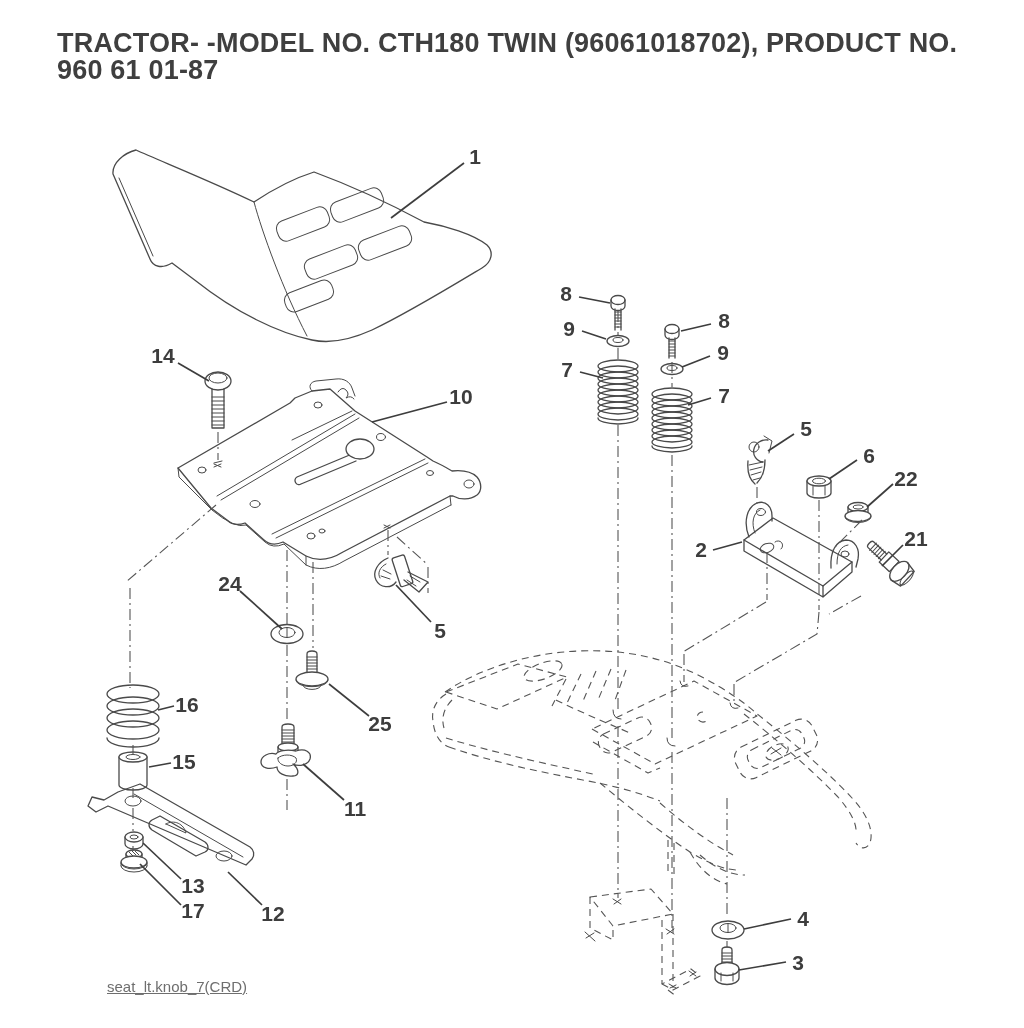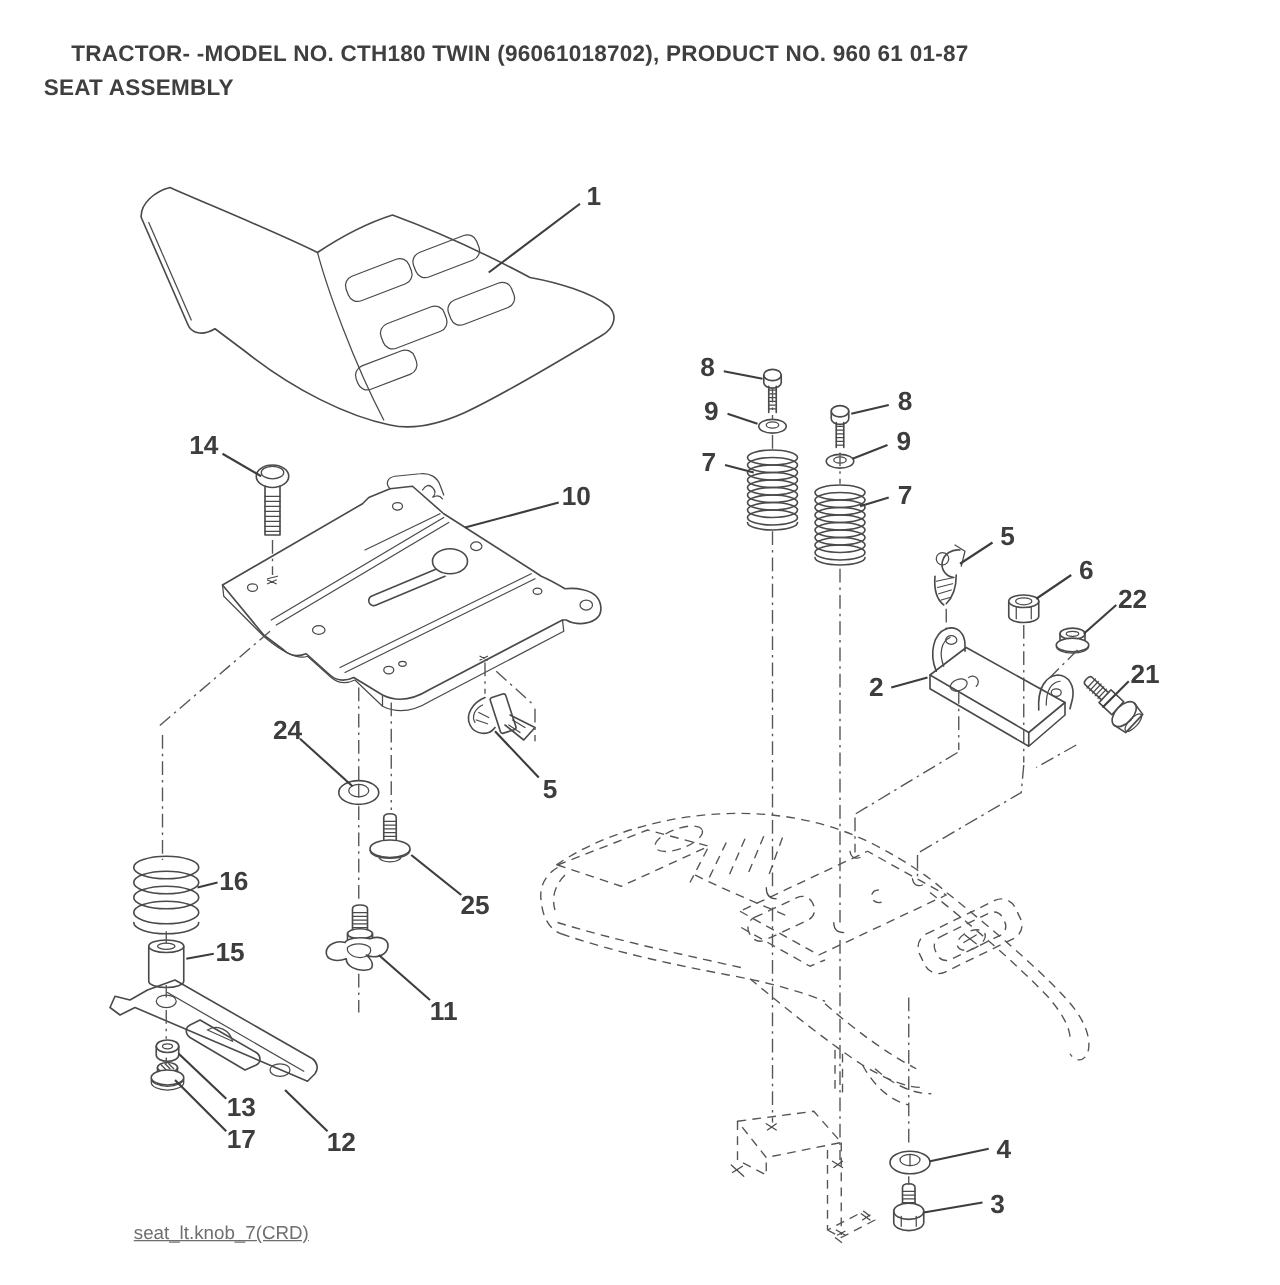--- a/index.html
+++ b/index.html
@@ -1,38 +1,37 @@
 <!DOCTYPE html>
 <html><head>
 <meta charset="utf-8">
 <style>
   html,body{margin:0;padding:0;background:#e8e8e8;}
   .page{position:relative;width:1024px;height:1028px;background:#ffffff;margin:0 auto;
         font-family:"Liberation Sans",sans-serif;overflow:hidden;}
   .title{position:absolute;left:35px;top:30px;width:960px;color:#3f3f3f;
-         font-size:18px;font-weight:bold;line-height:27px;letter-spacing:.2px;}
+         font-size:27px;font-weight:bold;line-height:27px;letter-spacing:.2px;}
   .title .l1{padding-left:22px;}
   .footer{position:absolute;left:107px;top:978px;color:#6e6e6e;font-size:15px;text-decoration:underline;}
   svg.diagram{position:absolute;left:0;top:0;}
   
   .ln{stroke:#4a4a4a;stroke-width:1.3;fill:none;stroke-linecap:round;stroke-linejoin:round;}
   .lnw{stroke:#4a4a4a;stroke-width:1.3;fill:#ffffff;stroke-linejoin:round;}
   .thin{stroke:#4a4a4a;stroke-width:1;fill:none;stroke-linecap:round;}
   .dash{stroke:#555;stroke-width:1.1;fill:none;stroke-dasharray:7 5;stroke-linejoin:round;}
   .cline{stroke:#555;stroke-width:1.1;fill:none;stroke-dasharray:11 4 2 4;}
   .leader{stroke:#3d3d3d;stroke-width:1.7;fill:none;}
   .callout-text{font:bold 21px "Liberation Sans",sans-serif;fill:#3d3d3d;}
 </style>
 </head>
 <body>
 
 <div class="page">
   <div class="title">
     <div class="l1">TRACTOR- -MODEL NO. CTH180 TWIN (96061018702), PRODUCT NO. 960 61 01-87</div>
-    <div class="l2">SEAT ASSEMBLY</div>
   </div>
 
   <svg class="diagram" width="1024" height="1028" viewBox="0 0 1024 1028">
 
     <g>
       <path class="ln" d="M136,150 C158,160 215,183 254,202 C272,190 295,178 314,172
         C352,186 394,206 424,222 C446,226 473,234 487,245 C494,252 492,262 482,268
         C452,286 406,314 372,330 C352,339 330,344 312,340 C278,333 235,312 196,281
         L172,263 C162,269 153,267 150,259 L113,174 C112,163 124,153 136,150 Z"></path>
       <path class="thin" d="M119,178 L153,256"></path>

